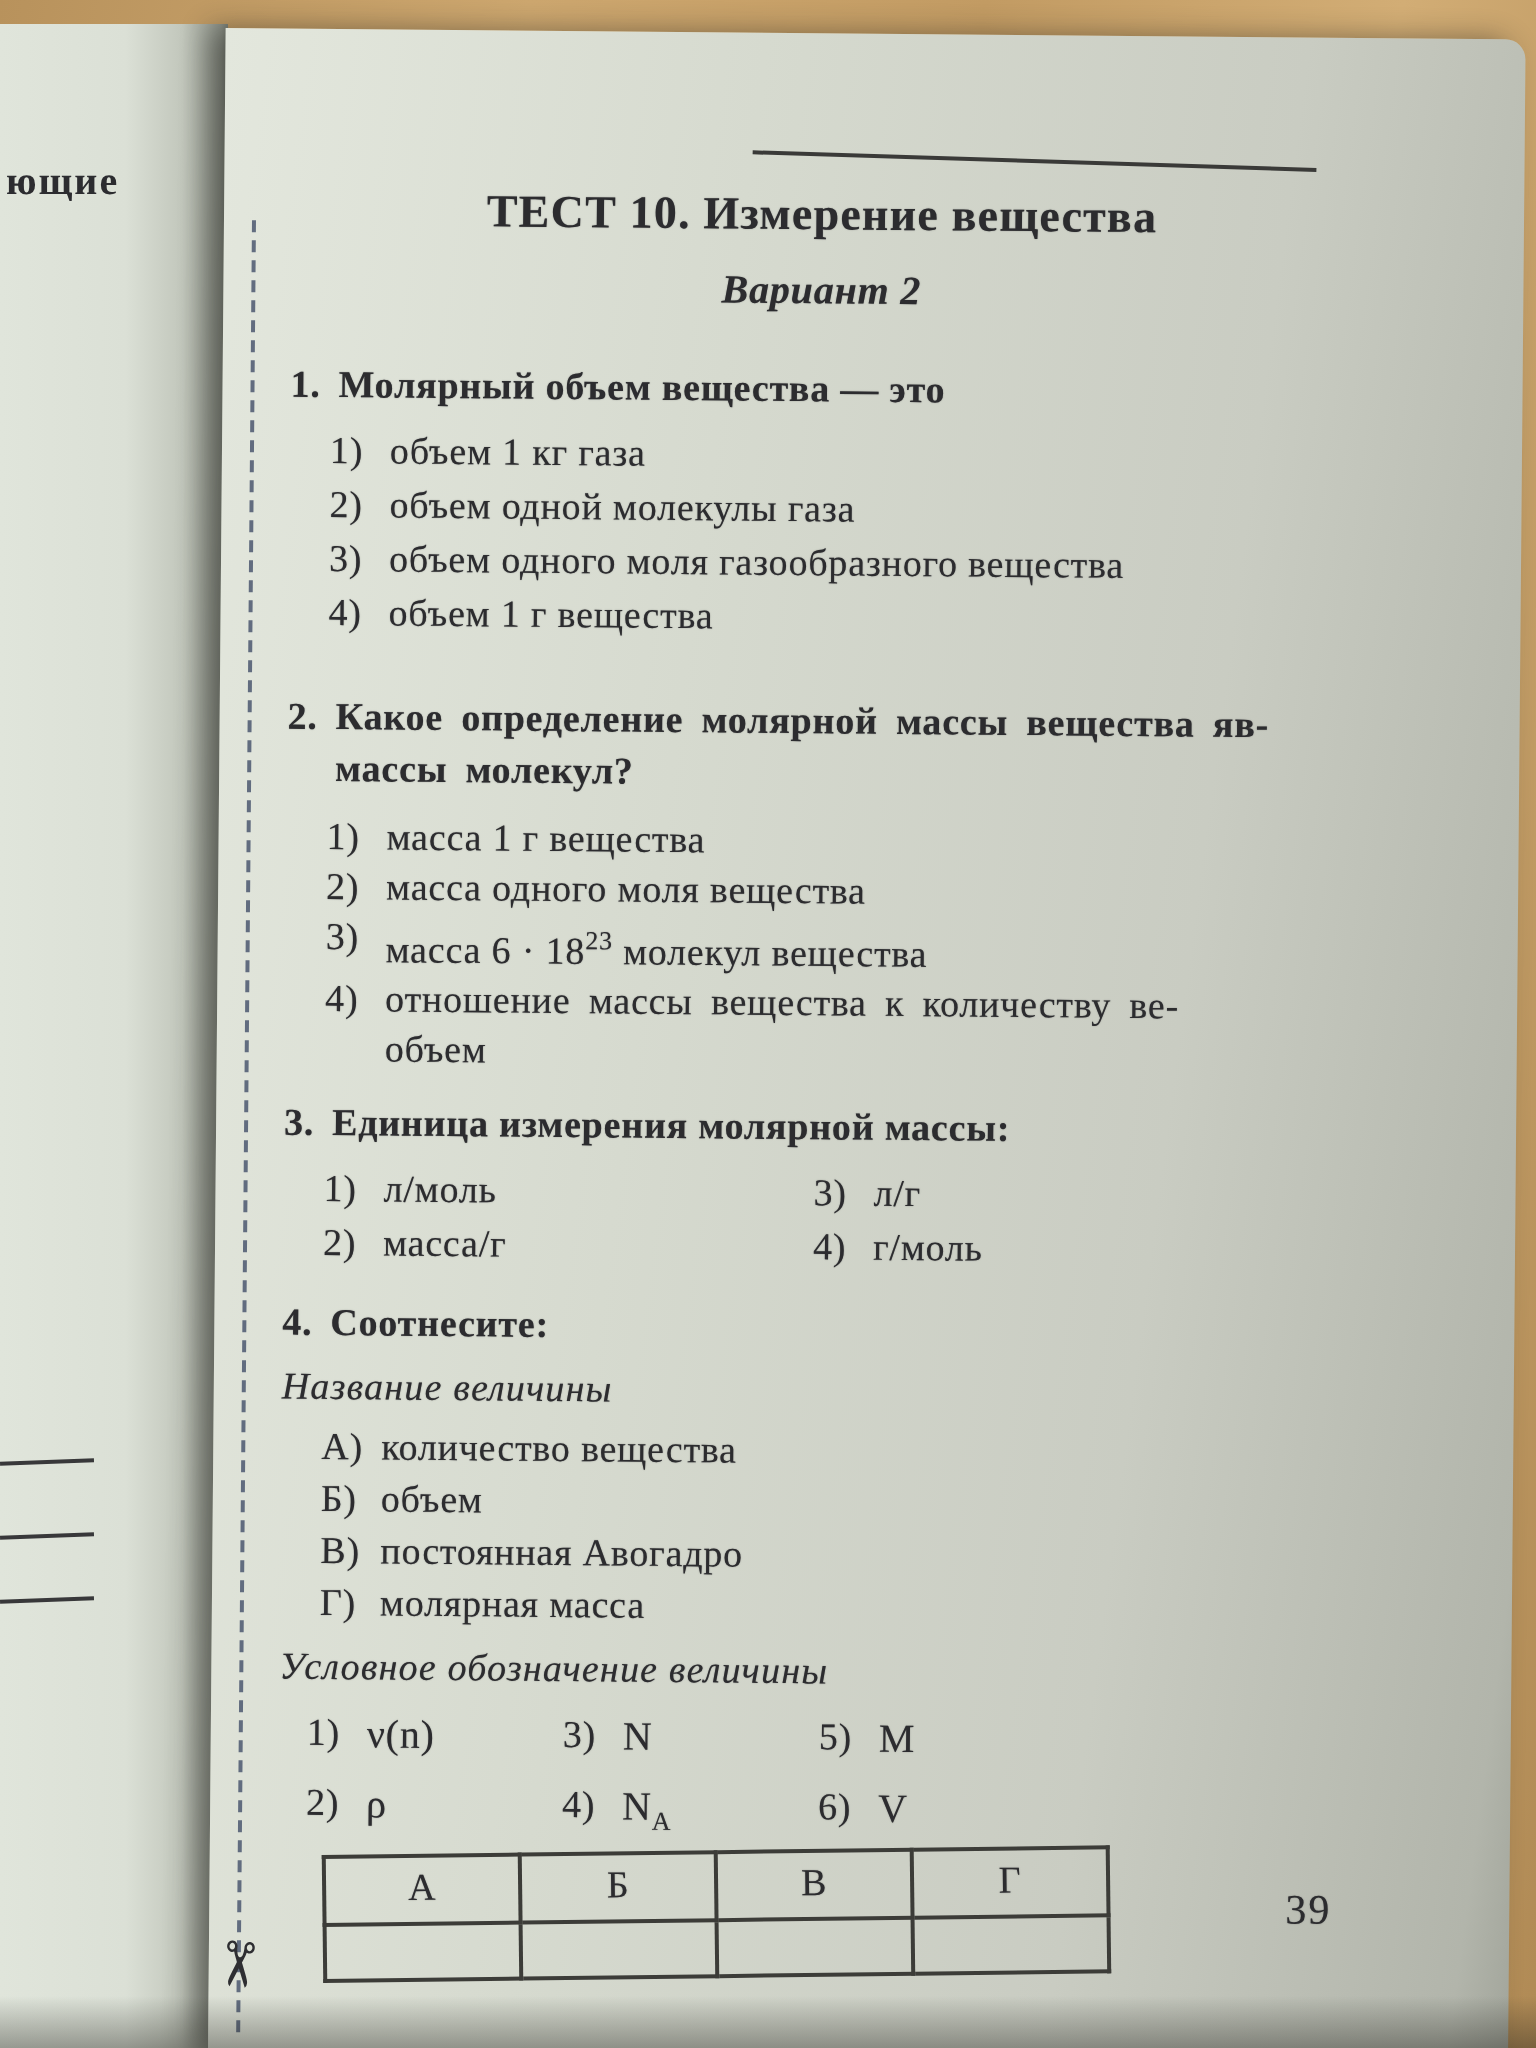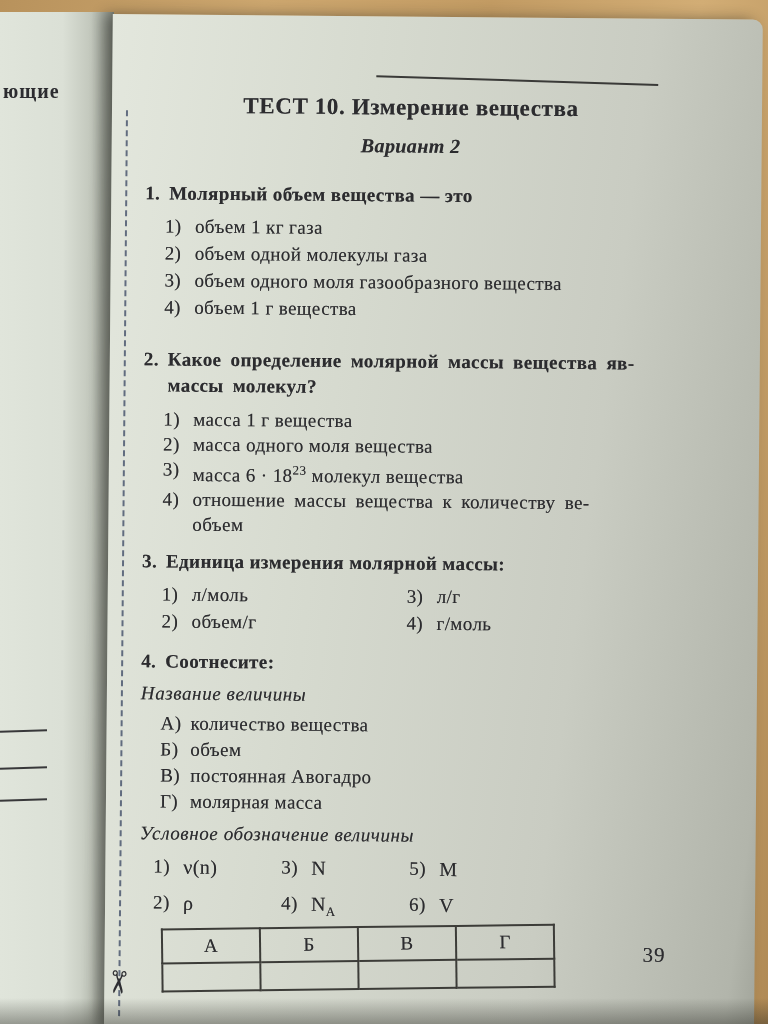--- a/index.html
+++ b/index.html
@@ -160,21 +160,21 @@
           <span>Единица измерения молярной массы:</span>
         </div>
         <div class="two-col">
           <div class="col">
             <div class="opt">
               <span class="o-num">1)</span>
               <span>л/моль</span>
             </div>
             <div class="opt">
               <span class="o-num">2)</span>
-              <span>объем/г</span>
+              <span>масса/г</span>
             </div>
           </div>
           <div class="col">
             <div class="opt">
               <span class="o-num">3)</span>
               <span>л/г</span>
             </div>
             <div class="opt">
               <span class="o-num">4)</span>
               <span>г/моль</span>

